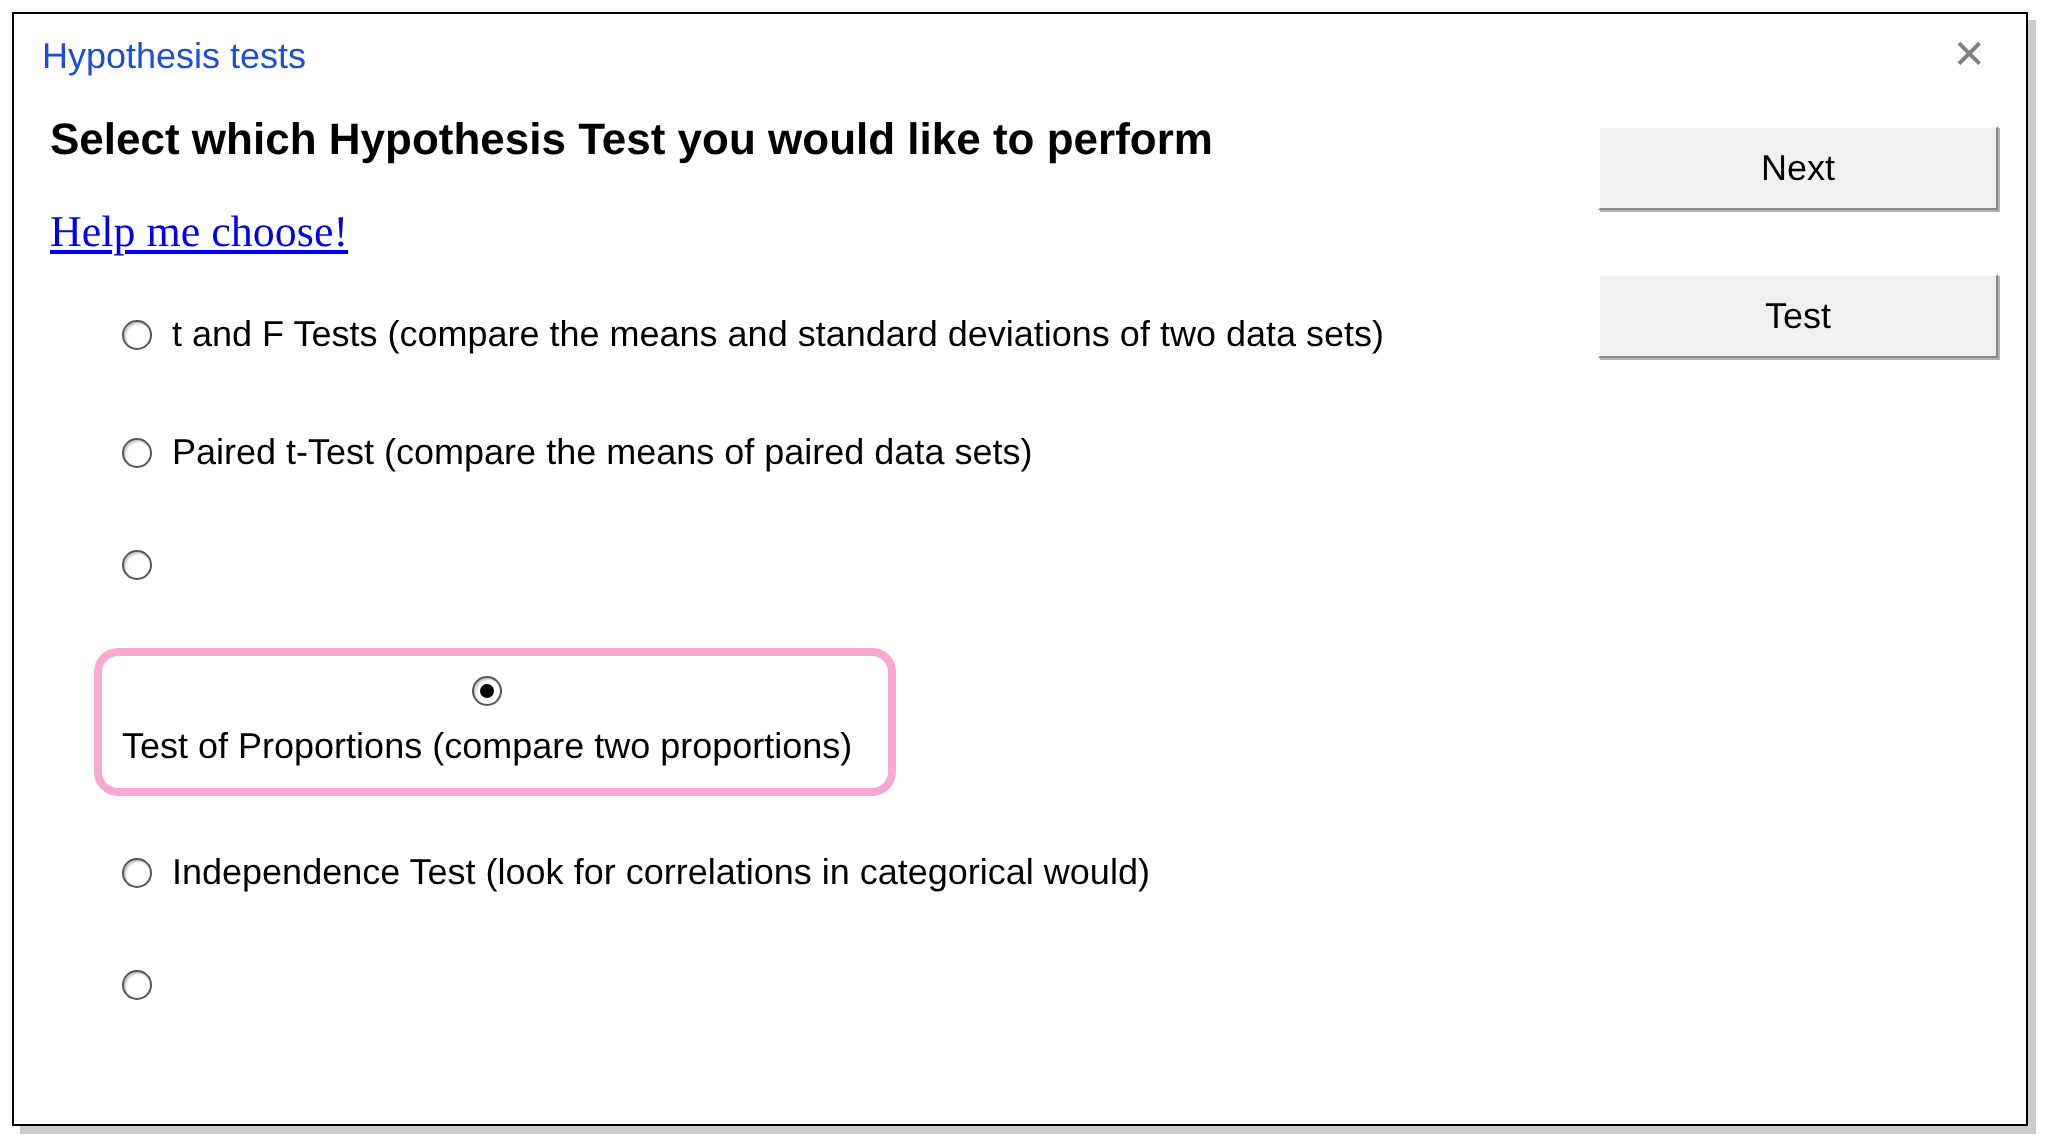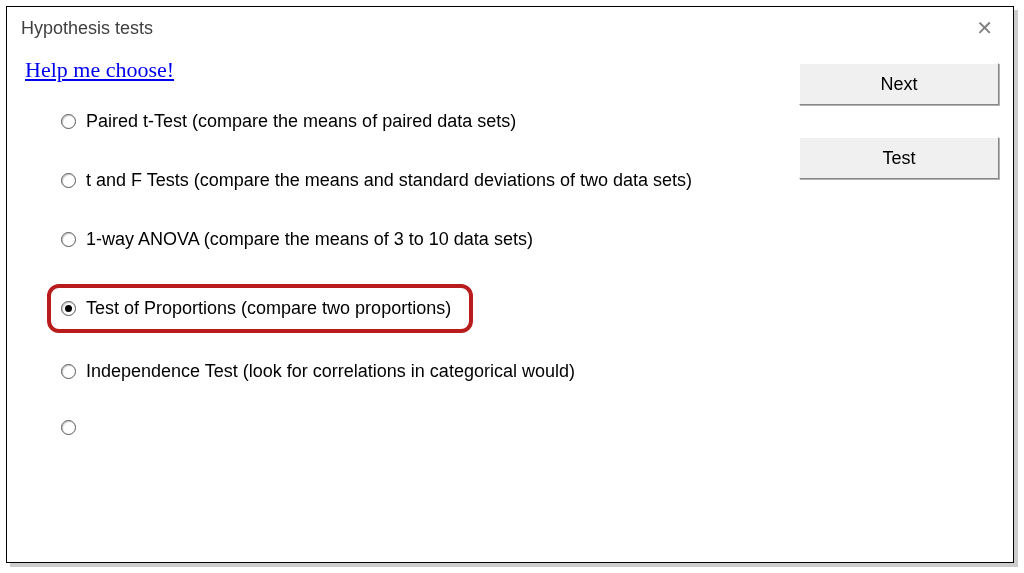--- a/index.html
+++ b/index.html
@@ -25,21 +25,21 @@
       background: #fff;
     }
     .titlebar {
       display: flex;
       justify-content: space-between;
       align-items: center;
       padding: 6px 14px 0 14px;
       height: 36px;
     }
     .title-text {
-      color: #404040;
+      color: #1d4ed8;
       font-size: 18px;
     }
     .close-x {
       color: #808080;
       font-size: 20px;
       font-weight: 300;
       cursor: pointer;
       padding: 2px 6px;
       line-height: 1;
     }
@@ -102,24 +102,25 @@
       background: #000;
       display: none;
     }
     .radio.selected .dot {
       display: block;
     }
     .highlight-wrap {
       display: inline-flex;
       align-items: center;
       gap: 10px;
-      border: 4px solid #b91c1c;
+      border: 4px solid #f9a8d4;
       border-radius: 12px;
       padding: 10px 18px 10px 10px;
       margin-left: -14px;
+      flex-direction: column;
     }
     .btn {
       background: #f0f0f0;
       border-top: 1px solid #fff;
       border-left: 1px solid #fff;
       border-right: 1.5px solid #888;
       border-bottom: 1.5px solid #888;
       box-shadow: 1px 1px 0 rgba(0,0,0,0.3);
       height: 42px;
       font-size: 18px;
@@ -138,37 +139,37 @@
 <body>
 
 <div class="outer-frame">
   <div class="titlebar">
     <span class="title-text">Hypothesis tests</span>
     <span class="close-x">✕</span>
   </div>
 
   <div class="dialog-body">
     <div class="left-col">
+      <div class="heading">Select which Hypothesis Test you would like to perform</div>
       <a class="help-link">Help me choose!</a>
 
       <div class="options">
+
+        <div class="option-row">
+          <span class="radio"></span>
+          <span>t and F Tests (compare the means and standard deviations of two data sets)</span>
+        </div>
 
         <div class="option-row">
           <span class="radio"></span>
           <span>Paired t-Test (compare the means of paired data sets)</span>
         </div>
 
         <div class="option-row">
           <span class="radio"></span>
-          <span>t and F Tests (compare the means and standard deviations of two data sets)</span>
-        </div>
-
-        <div class="option-row">
-          <span class="radio"></span>
-          <span>1-way ANOVA (compare the means of 3 to 10 data sets)</span>
         </div>
 
         <div class="option-row option-highlighted">
           <span class="highlight-wrap">
             <span class="radio selected">
                 <span class="dot"></span>
               </span>
             <span>Test of Proportions (compare two proportions)</span>
           </span>
         </div>

